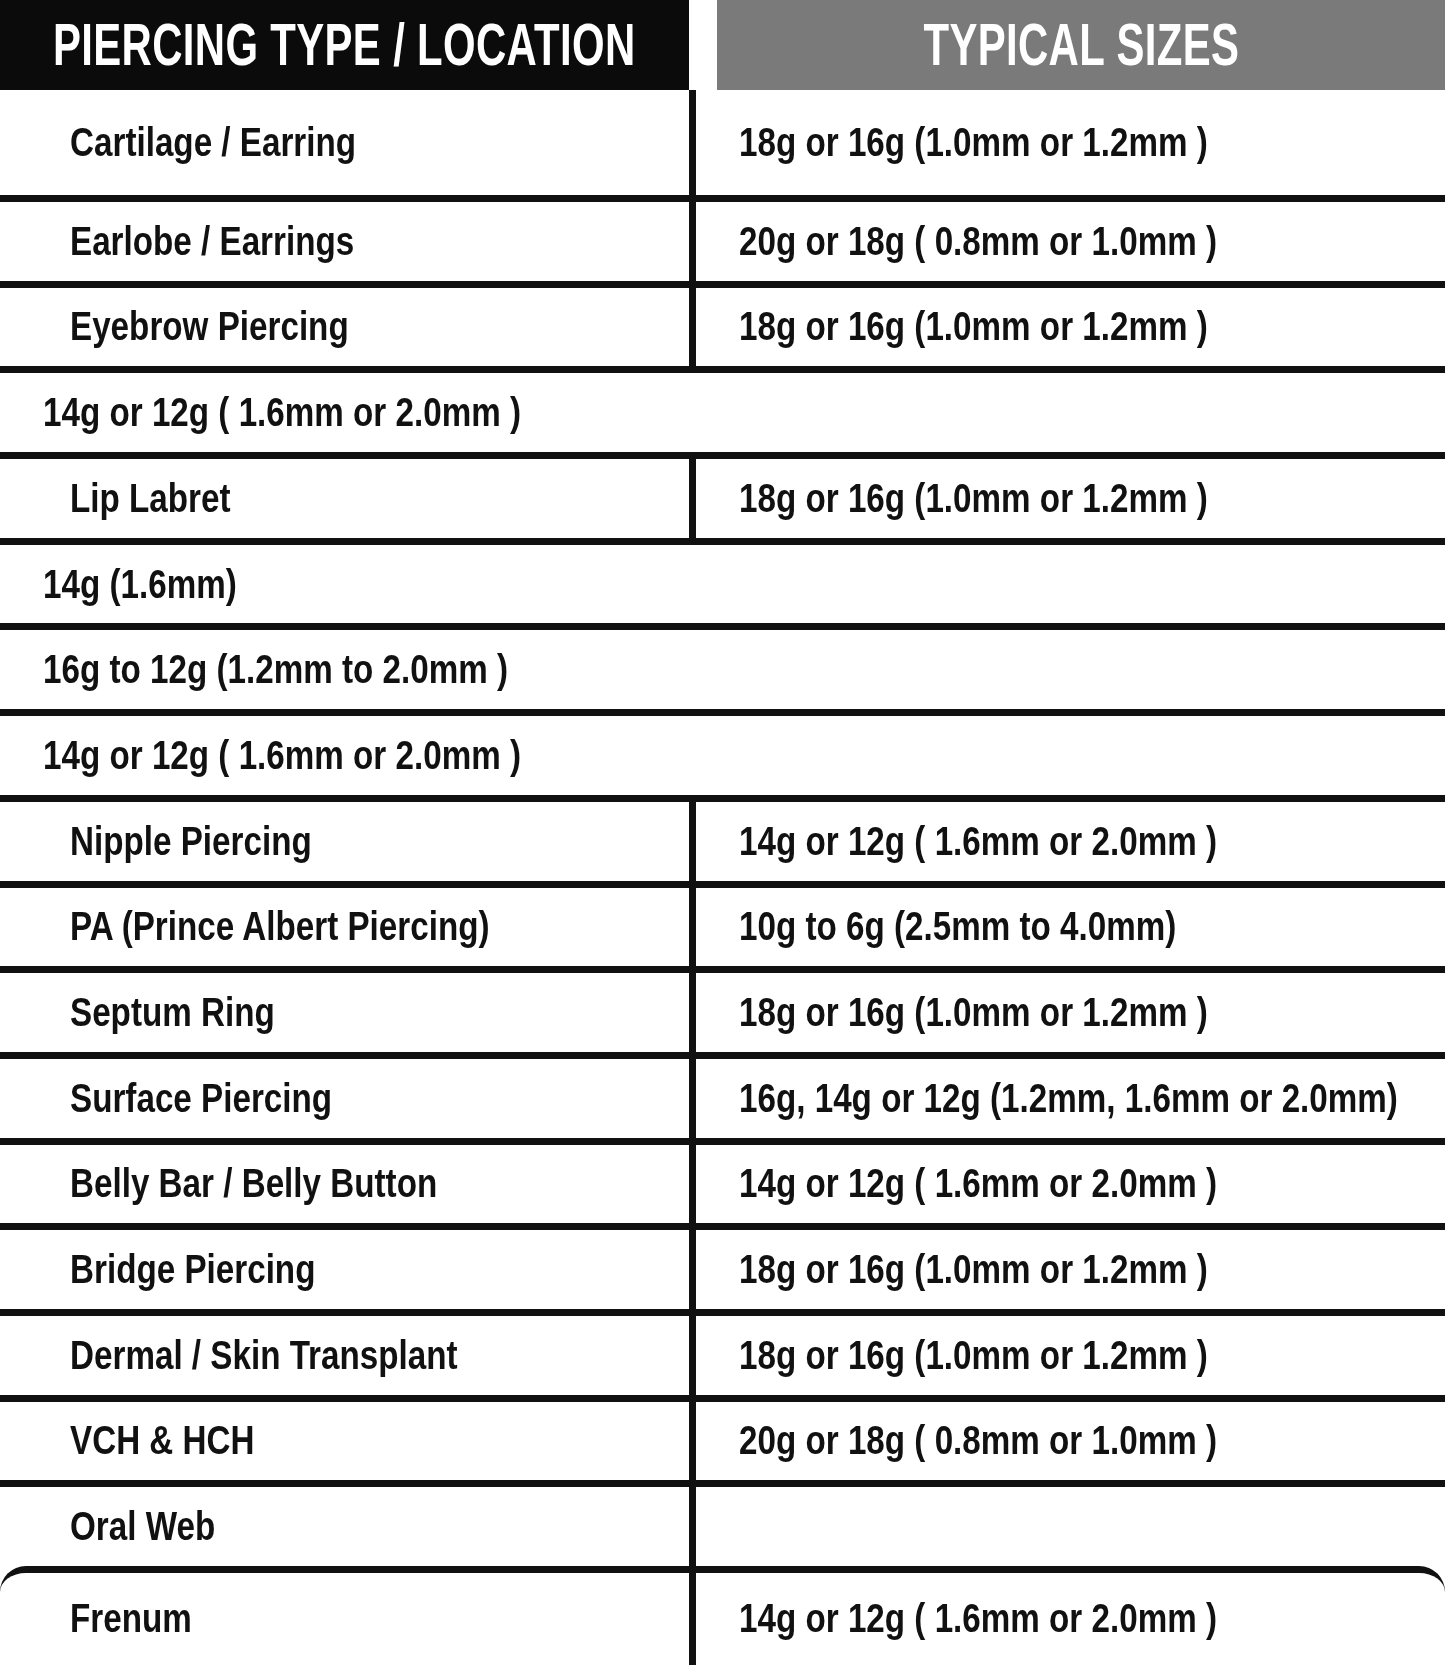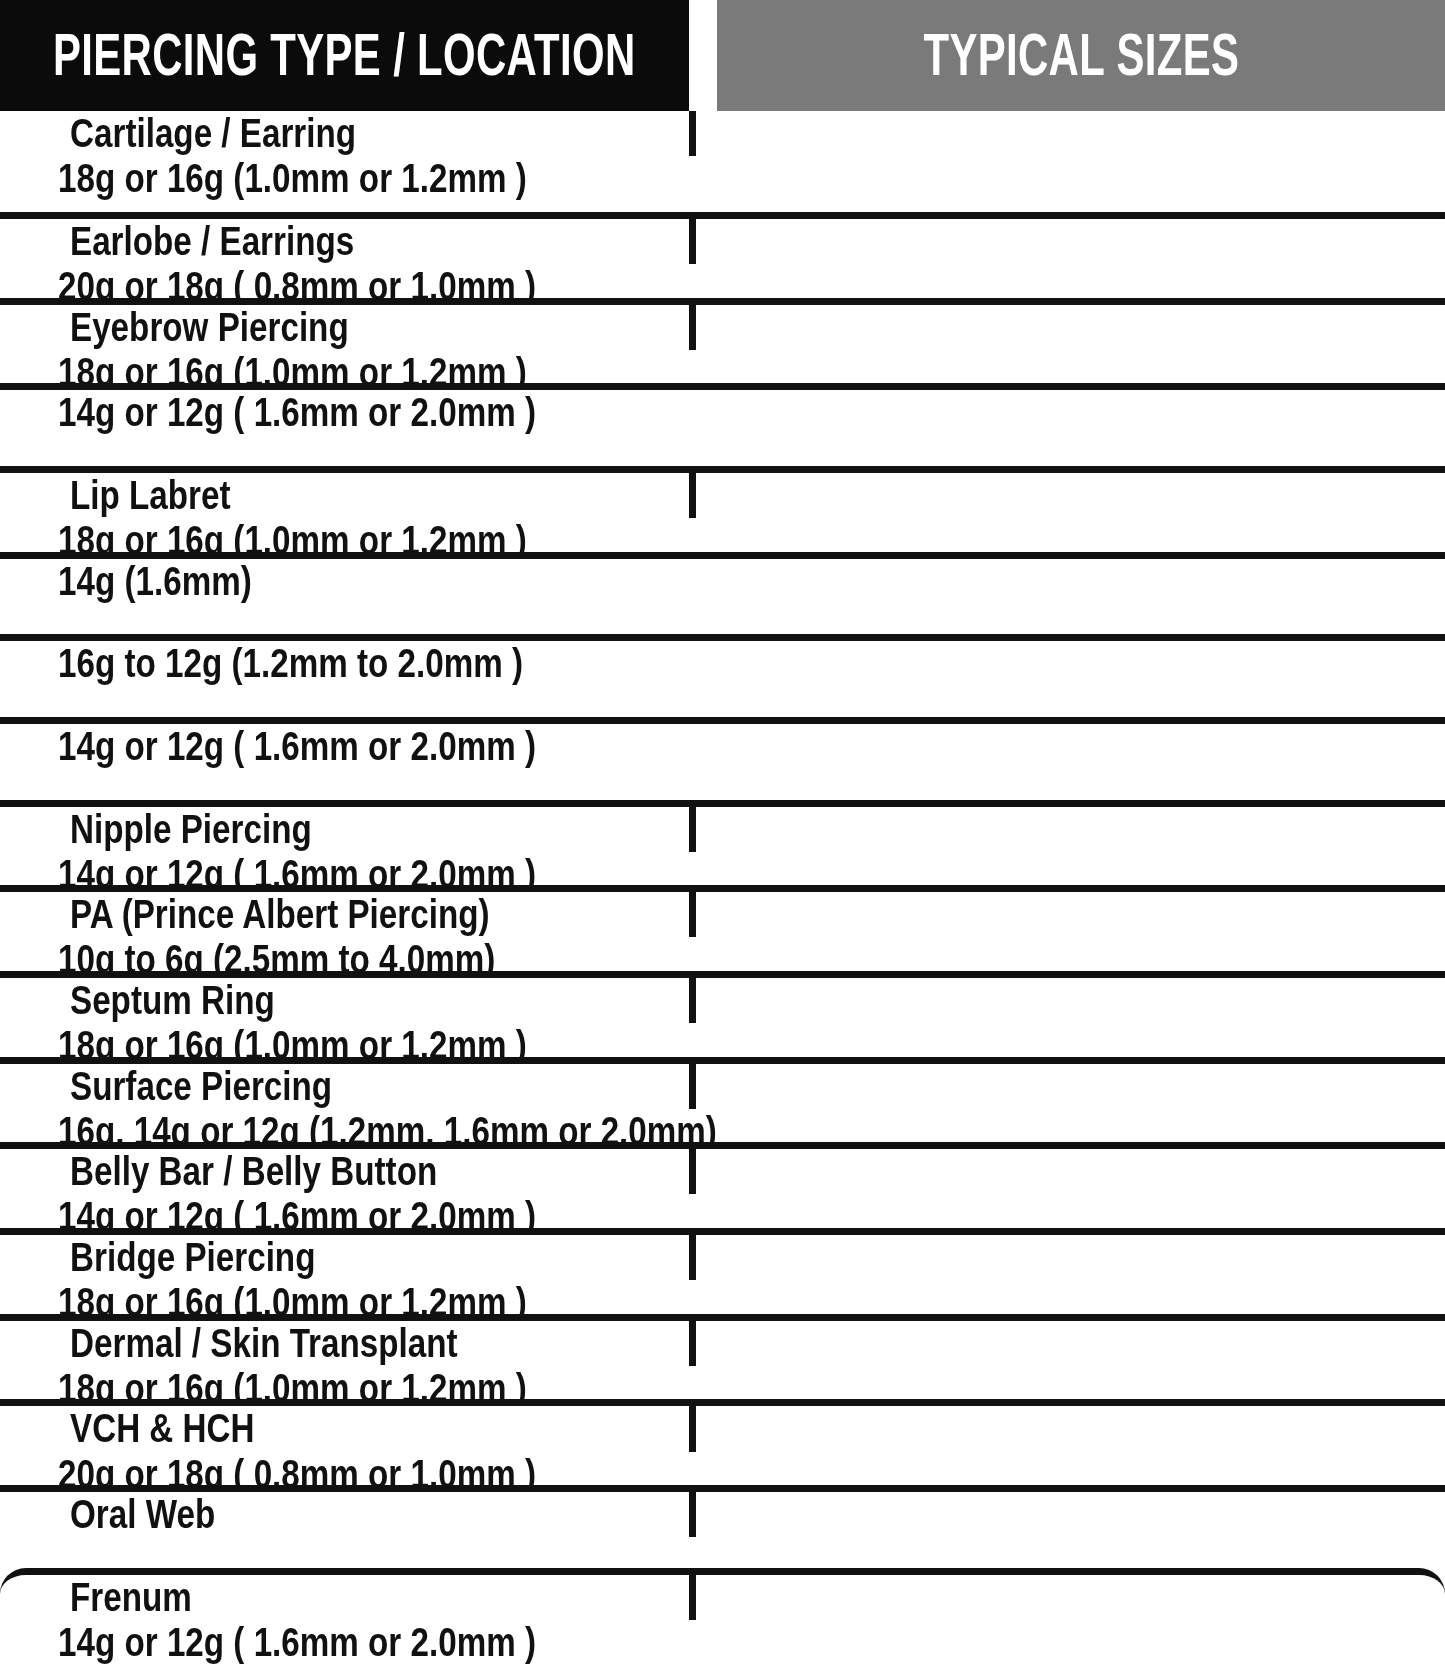--- a/index.html
+++ b/index.html
@@ -8,21 +8,21 @@
     background:var(--body-bg,#ffffff);
     font-family:"Liberation Sans",sans-serif;
   }
   .chart{
     width:1445px;height:1665px;
     display:flex;flex-direction:column;
     background:var(--body-bg,#ffffff);
   }
   
   .header{
-    display:flex;height:111px;flex:0 0 auto;text-align:right;
+    display:flex;height:90px;flex:0 0 auto;text-align:right;
   }
   .hcell-left{
     width:689px;flex:0 0 auto;
     background:var(--header-left-bg,#0b0b0b);
     display:flex;align-items:center;justify-content:center;
   }
   .hgap{width:7px;flex:0 0 auto;background:var(--body-bg,#ffffff);}
   .hcell-right{
     flex:1;
     background:var(--header-right-bg,#7a7a7a);
@@ -34,33 +34,32 @@
     display:inline-block;white-space:nowrap;
     transform:scaleX(0.71);transform-origin:50% 50%;
     letter-spacing:0.5px;
   }
   
   .row{
     display:flex;box-sizing:border-box;
     height:85.7px;
     border-top:7px solid var(--grid-line,#111111);
     background:var(--body-bg,#ffffff);
-    flex-direction:column;
   }
   .row.first{height:105px;border-top:none;}
   .row.last{height:99px;border-radius:26px;}
   .cell-type{
     width:696px;flex:0 0 auto;box-sizing:border-box;
     border-right:7px solid var(--grid-line,#111111);
     display:flex;align-items:center;
     padding-left:70px;
   }
   .cell-sizes{
-    flex:1;display:flex;align-items:flex-start;
-    padding-left:22px;overflow:hidden;margin-left:36px;
+    flex:1;display:flex;align-items:center;
+    padding-left:43px;overflow:hidden;
   }
   .btext{
     color:var(--body-text,#111111);
     font-size:41px;font-weight:700;line-height:1.1;
     display:inline-block;white-space:nowrap;
     transform:scaleX(0.81);transform-origin:0 50%;
   }
 </style>
 </head>
 <body>

